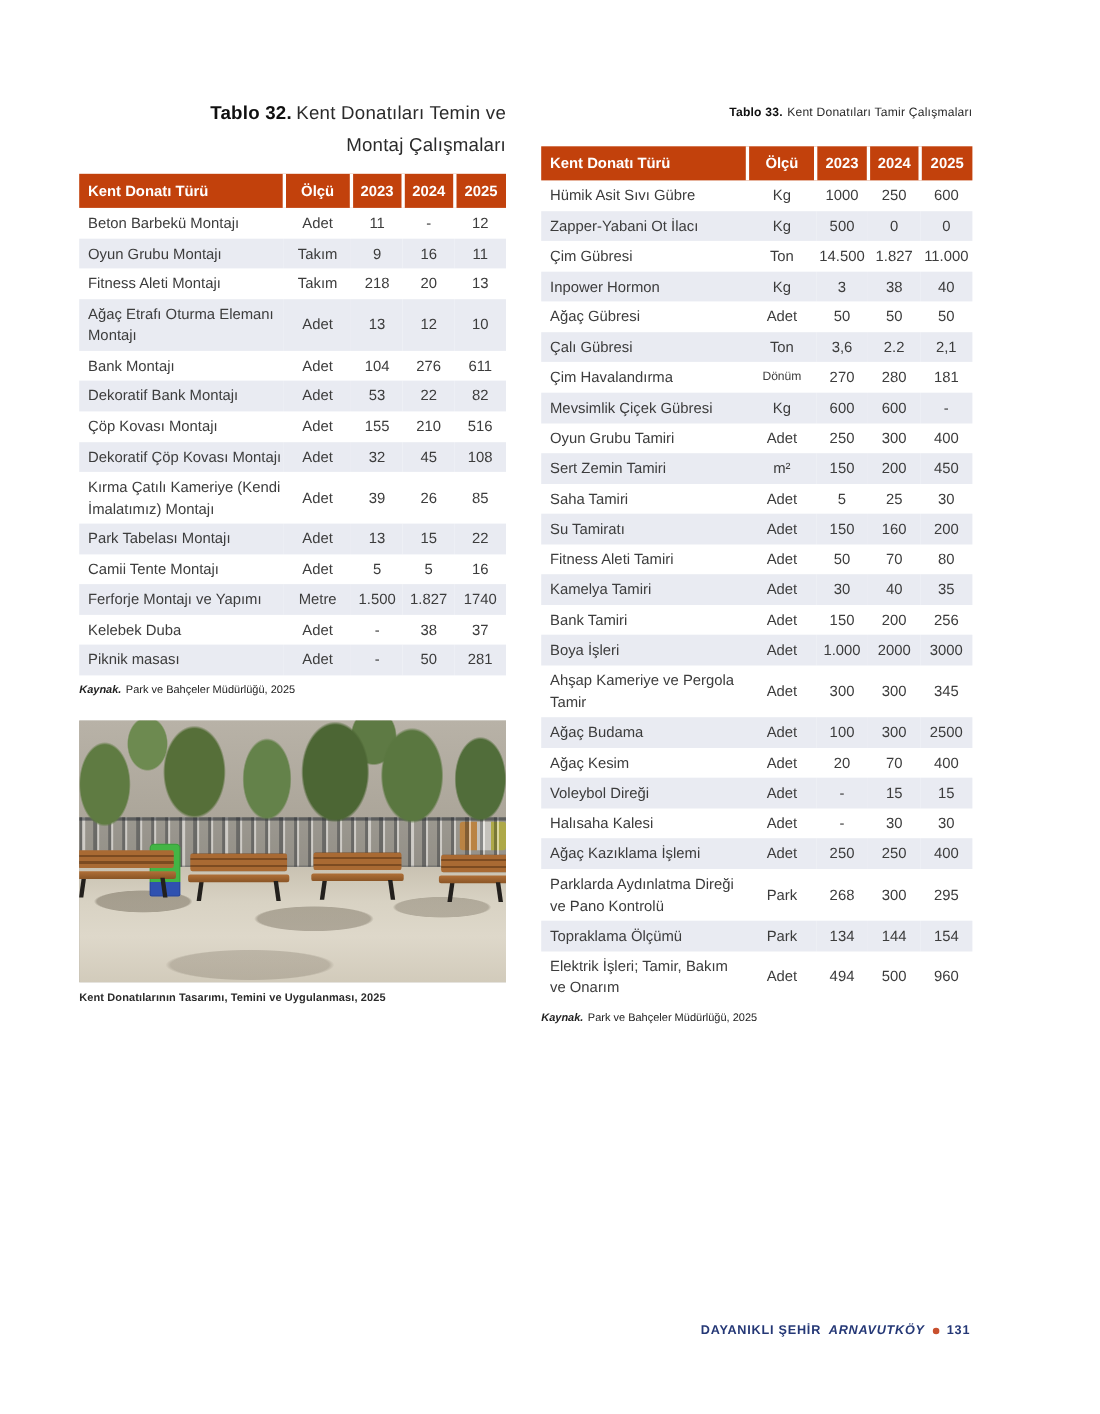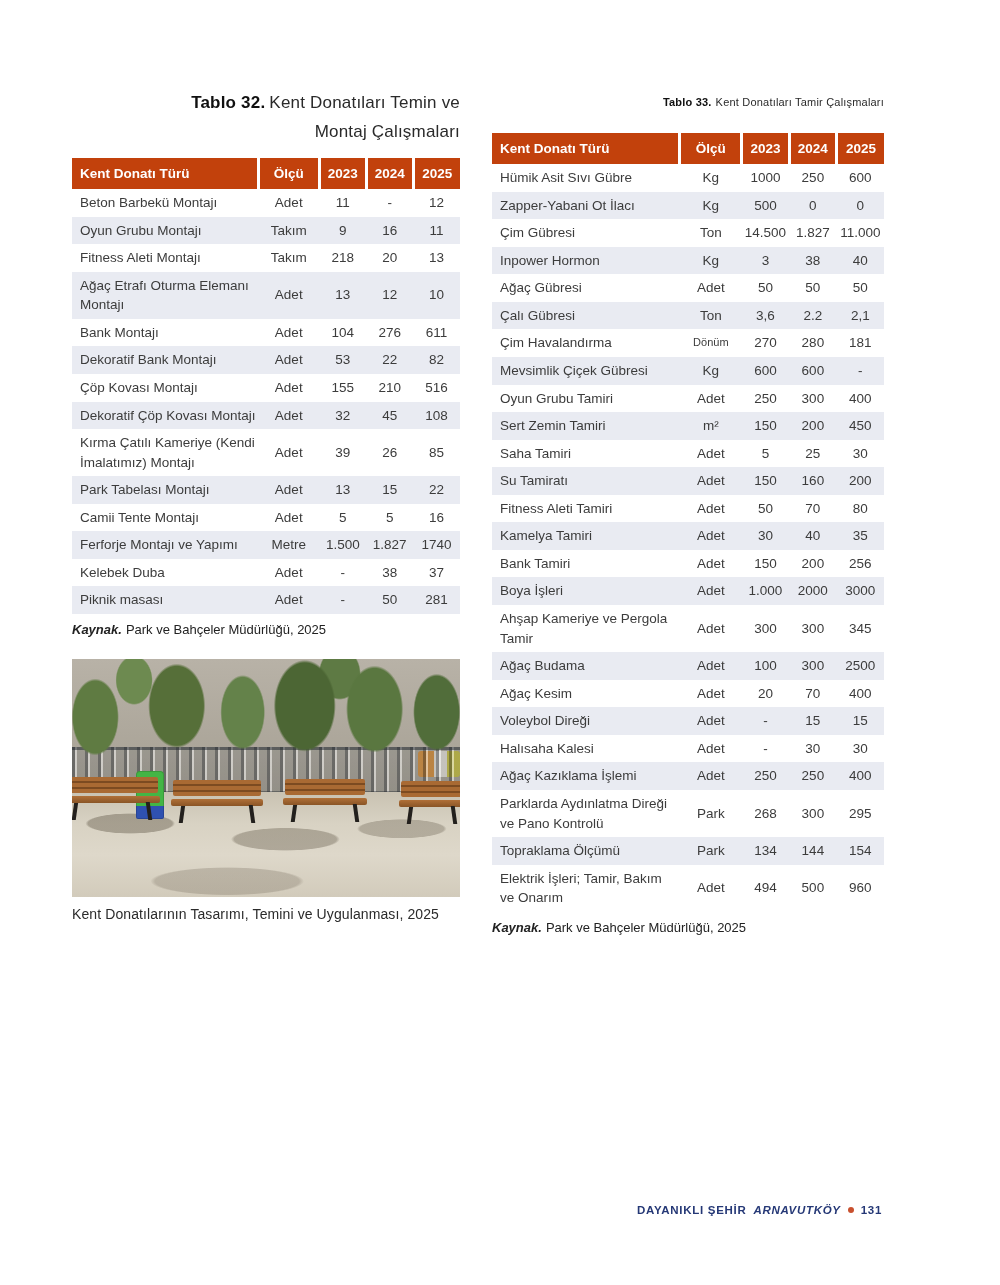--- a/index.html
+++ b/index.html
@@ -20,21 +20,21 @@
            padding:8px 2px;text-align:center;vertical-align:middle;}
   .dtab th.c-name{text-align:left;padding-left:8px;width:45%;}
   .dtab th.c-unit{width:14%;}
   .dtab th + th{border-left:3px solid #fff;}
   .dtab td{font-size:13.5px;color:#3c3c3c;padding:4px 2px;text-align:center;
            vertical-align:middle;line-height:1.45;}
   .dtab td.c-name{text-align:left;padding-left:8px;}
   .dtab tbody tr:nth-child(even){background:#e9ebf2;}
   .dtab td.c-unit.small{font-size:11px;}
 
-  .source{margin:8px 0 0;font-size:13px;color:#222;}
+  .source{margin:8px 0 0;font-size:10px;color:#222;}
   .src-label{font-style:italic;font-weight:700;margin-right:4px;}
 
   .photo-wrap{margin:22px 0 0;}
   .photo{position:relative;width:388px;height:238px;overflow:hidden;background:#aea89c;}
   .ph-wall{position:absolute;left:0;top:0;right:0;height:56%;
            background:linear-gradient(180deg,#b8b2a7 0%,#aba599 70%,#a29c90 100%);}
   .ph-vehicle{position:absolute;right:0;top:92px;width:42px;height:26px;border-radius:3px;opacity:.9;
            background:linear-gradient(90deg,#d88a2e 0 38%,#e7e3da 38% 68%,#c7bf36 68%);}
   .ph-fence{position:absolute;left:0;right:0;top:37%;height:17%;
            background:repeating-linear-gradient(90deg,rgba(30,36,44,.45) 0 3px,rgba(238,238,238,.55) 3px 5px,rgba(95,100,105,.22) 5px 13px);
@@ -65,21 +65,21 @@
           background:repeating-linear-gradient(180deg,#a96a33 0 4px,#7c4b21 4px 6px);}
   .bench .seat{position:absolute;left:-2px;right:-2px;top:19px;height:7px;border-radius:2px;
           background:linear-gradient(180deg,#b07038,#8a5526);}
   .bench::before,.bench::after{content:"";position:absolute;top:25px;width:4px;height:18px;background:#23201d;}
   .bench::before{left:7px;transform:skewX(-8deg);}
   .bench::after{right:7px;transform:skewX(8deg);}
   .bench.b1{left:-6px;top:118px;width:92px;}
   .bench.b2{left:101px;top:121px;width:88px;}
   .bench.b3{left:213px;top:120px;width:80px;}
   .bench.b4{left:329px;top:122px;width:62px;}
-  .caption{margin:9px 0 0;font-size:14px;color:#2b2b2b;letter-spacing:.1px;}
+  .caption{margin:9px 0 0;font-size:10px;color:#2b2b2b;letter-spacing:.1px;font-weight:bold;}
 
   .page-footer{position:absolute;top:1204px;right:118px;display:flex;align-items:center;gap:7px;
           font-size:11.5px;font-weight:600;color:#253876;letter-spacing:.7px;}
   .f-city{font-style:italic;font-weight:600;}
   .f-dot{display:inline-block;width:6px;height:6px;border-radius:50%;background:#c8502e;}
 </style>
 </head>
 <body>
 
 <div class="page">

